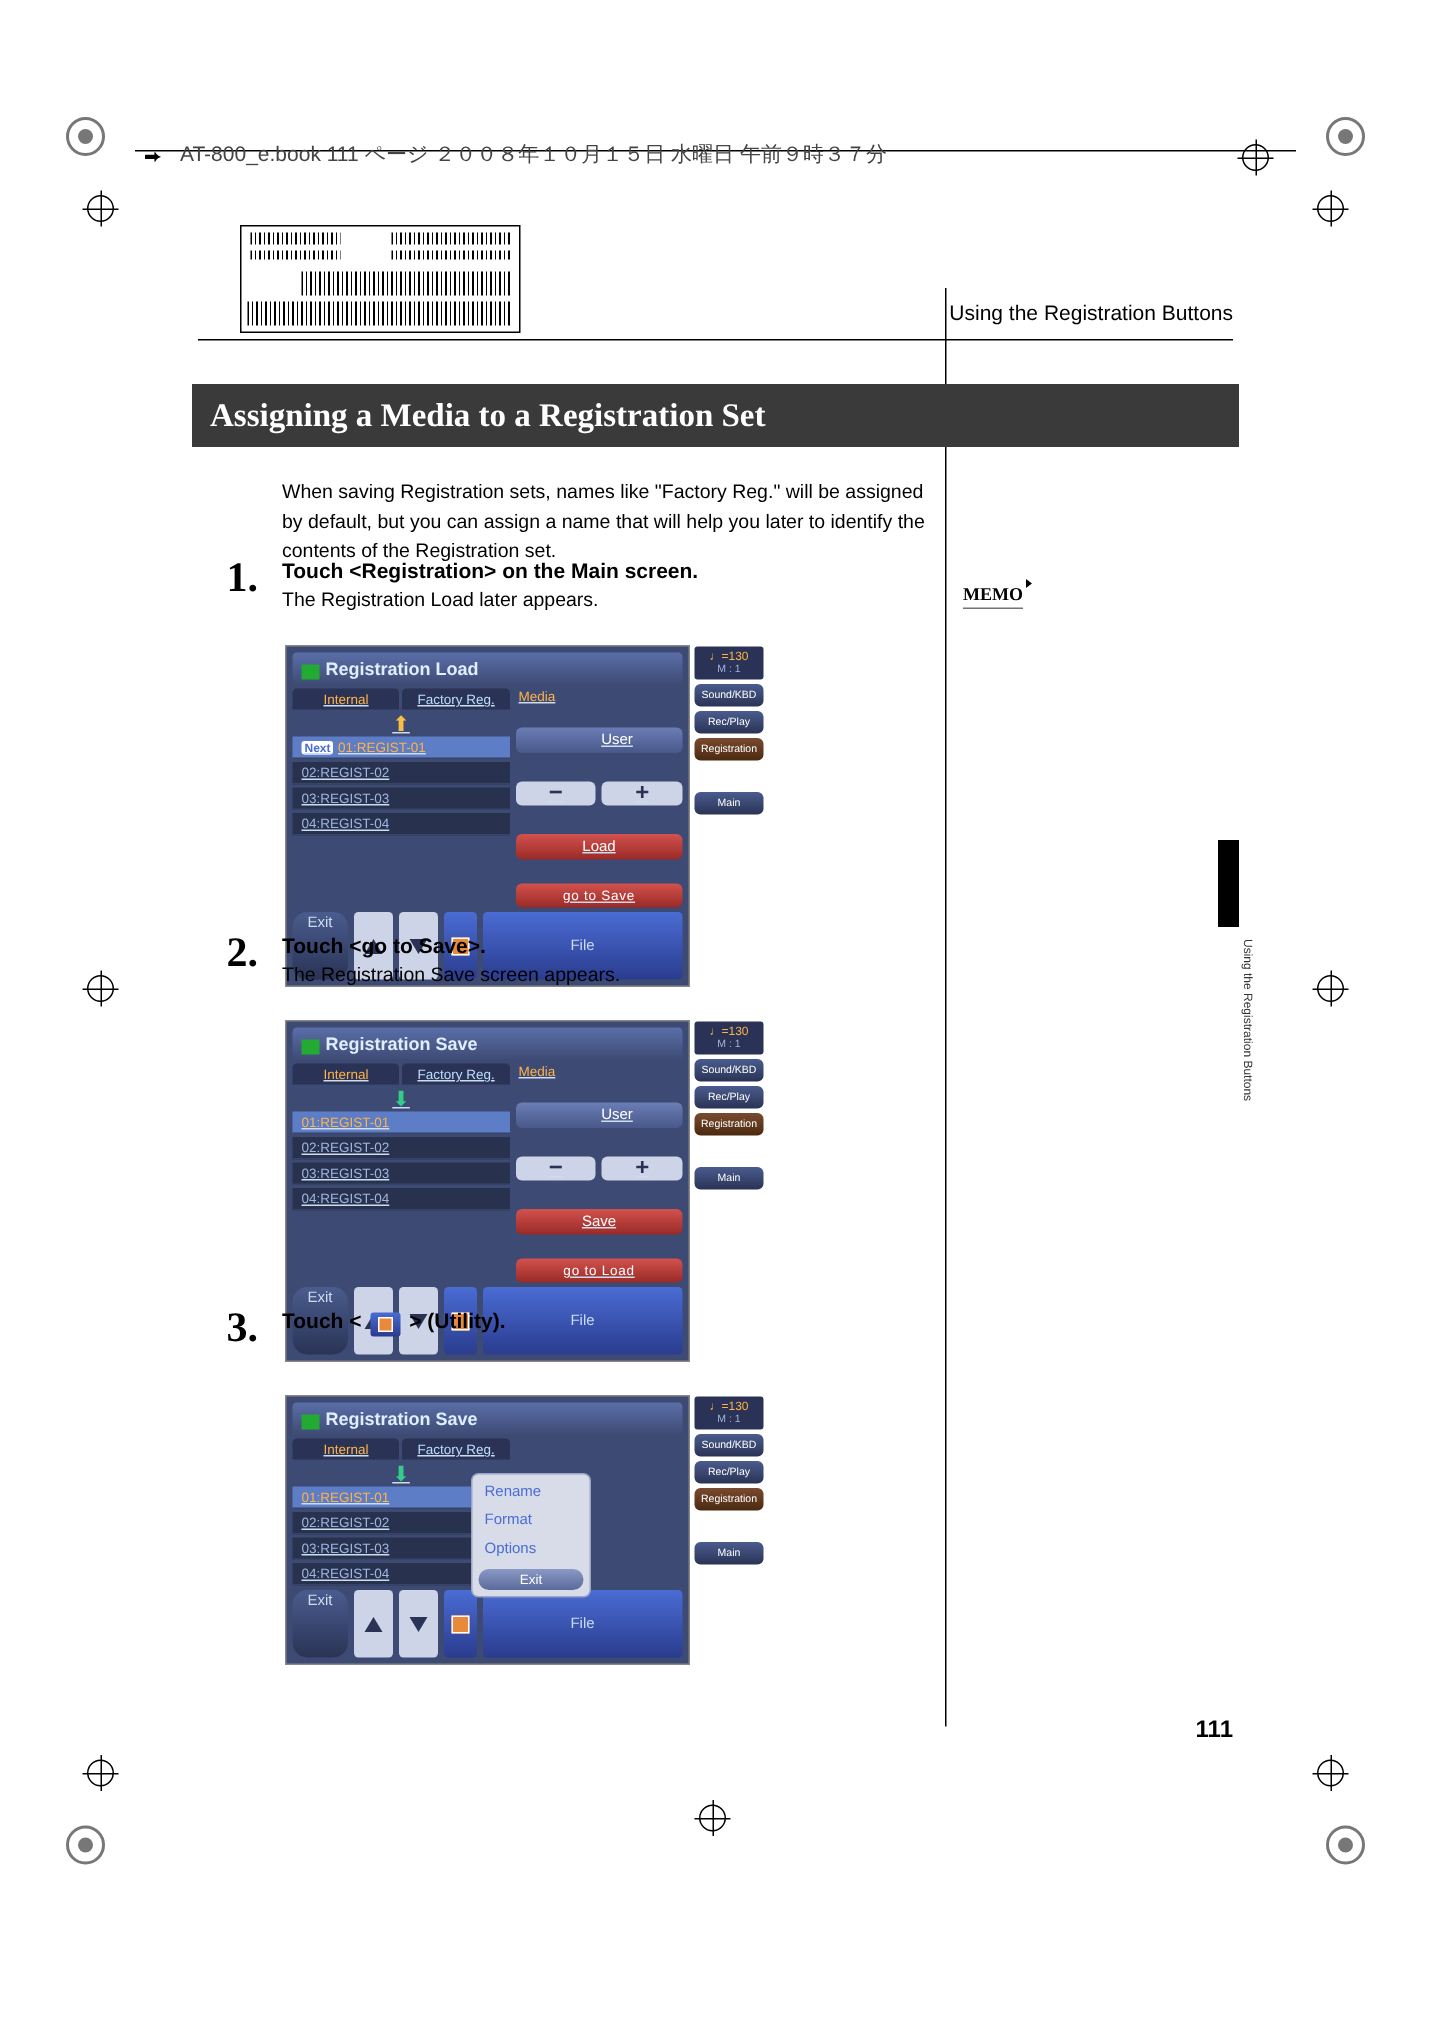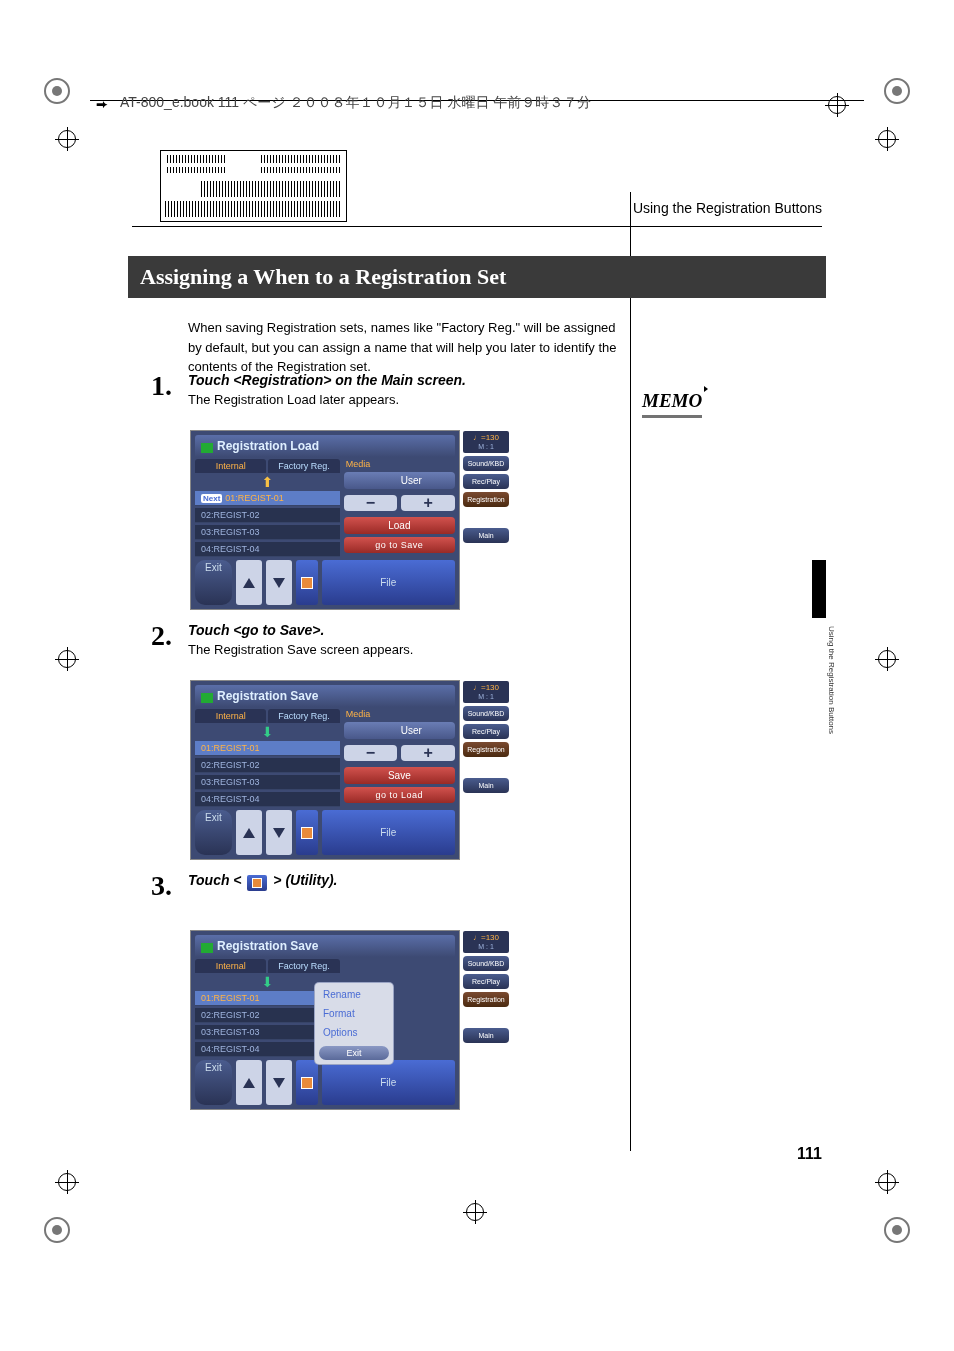--- a/index.html
+++ b/index.html
@@ -140,41 +140,39 @@
     width: 40px;
     text-align: right;
   }
   .step-content {
     width: 430px;
   }
   .step-heading {
     font-weight: bold;
     font-size: 14px;
     margin-bottom: 4px;
-    font-style: italic;
   }
   .step-sub {
     font-size: 13px;
   }
   .memo-box {
     position: absolute;
     left: 642px;
     width: 150px;
     font-size: 11px;
     line-height: 1.4;
   }
   .memo-label {
     font-weight: bold;
-    font-size: 19px;
-    border-bottom: 3px solid #737373;
+    font-size: 12px;
+    border-bottom: 1px solid #737373;
     display: inline-block;
     margin-bottom: 3px;
     position: relative;
     font-family: Georgia, serif;
-    font-style: italic;
   }
   .memo-label::after {
     content: "";
     position: absolute;
     right: -6px;
     top: -2px;
     width: 0;
     height: 0;
     border-left: 4px solid #000;
     border-top: 3px solid transparent;
@@ -227,32 +225,33 @@
     font-weight: bold;
   }
   .sc-title .tiny-icon {
     width: 12px; height: 10px; background: #2a3; display: inline-block;
   }
   .sc-body {
     display: flex;
     gap: 4px;
     margin-top: 2px;
     position: relative;
+    text-decoration: underline;
   }
   .sc-left {
     flex: 1.3;
     display: flex;
     flex-direction: column;
     gap: 2px;
   }
   .sc-right {
     flex: 1;
     display: flex;
     flex-direction: column;
-    gap: 3px;
+    gap: 16px;
   }
   .tab-row {
     display: flex;
     gap: 2px;
   }
   .tab {
     flex: 1;
     background: #2a3355;
     color: #bdf;
     text-align: center;
@@ -462,21 +461,21 @@
   <div class="kb-row" style="top:16px;height:6px;left:6px;width:60px;"></div>
   <div class="kb-row" style="top:16px;height:6px;left:100px;width:80px;"></div>
   <div class="kb-row" style="top:30px;height:16px;left:40px;right:4px;"></div>
   <div class="kb-row" style="top:50px;height:16px;left:4px;right:4px;"></div>
 </div>
 
 <div class="section-title-right">Using the Registration Buttons</div>
 <div class="content-rule"></div>
 <div class="vdiv"></div>
 
-<div class="black-bar">Assigning a When to a Registration Set</div>
+<div class="black-bar">Assigning a Media to a Registration Set</div>
 
 <div class="body-text" style="top:302px;">When saving Registration sets, names like "Factory Reg." will be assigned by default, but you can assign a name that will help you later to identify the contents of the Registration set.</div>
 
 <div class="memo-box" style="top:388px;">
   <div class="memo-label">MEMO</div>
 </div>
 
 <div class="side-tab"></div>
 <div class="side-tab-text">Using the Registration Buttons</div>
 

